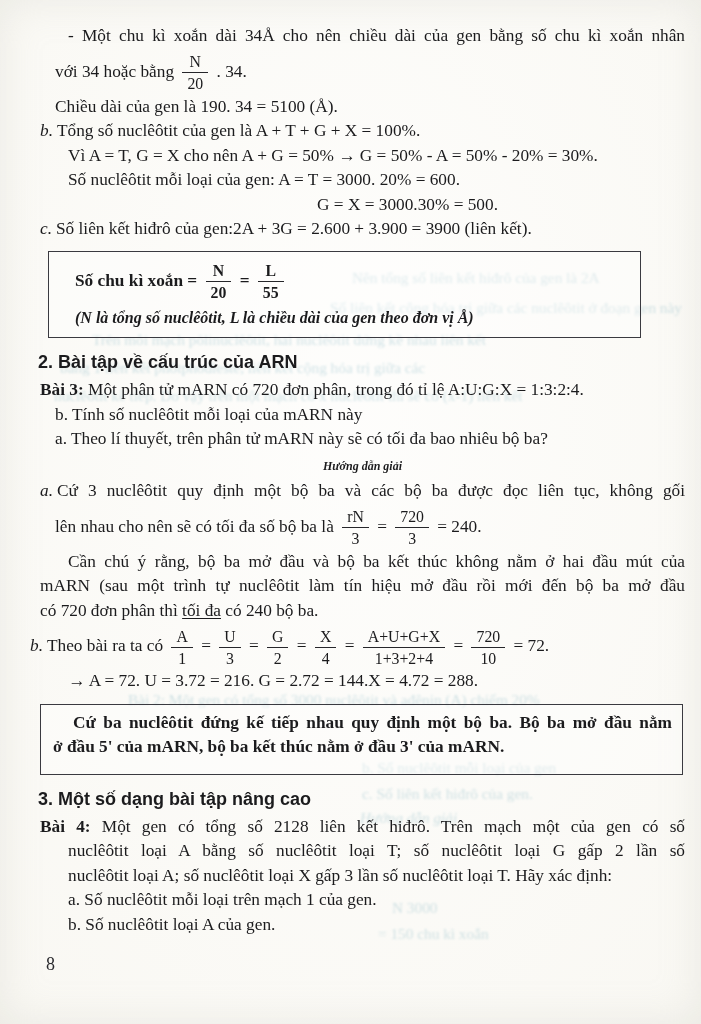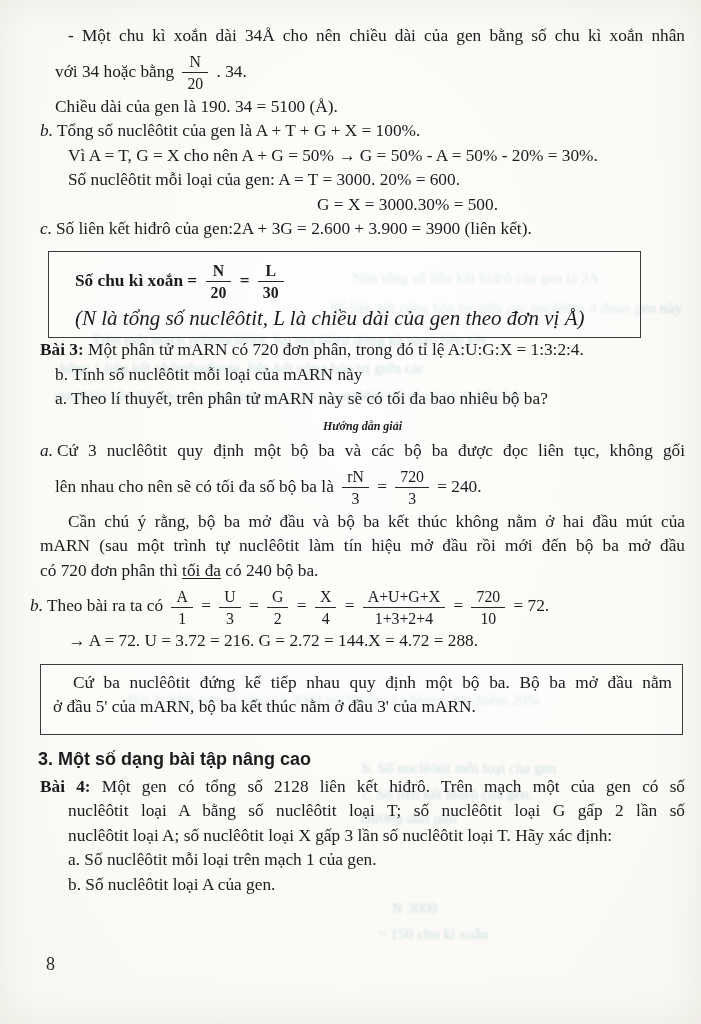--- a/index.html
+++ b/index.html
@@ -18,22 +18,22 @@
   .center{text-align:center;}
   .mk{font-style:italic;padding-right:4px;}
   .u{text-decoration:underline;text-underline-offset:2px;}
   .bold{font-weight:bold;}
   .frac{display:inline-block;vertical-align:middle;text-align:center;margin:0 4px;font-size:15.8px;line-height:19px;}
   .frac .num{display:block;padding:0 5px 1px;border-bottom:1.4px solid #26262a;}
   .frac .den{display:block;padding:1px 5px 0;text-align:center;}
   .fracline{line-height:46px;}
   .box{border:1.5px solid #3a3a40;background:rgba(255,255,255,.35);}
   .box1{margin:9px 44px 0 8px;padding:6px 10px 7px 26px;}
-  .box1 .note{font-style:italic;font-size:21px;padding-top:2px;}
-  .box2{margin:10px 2px 0 0;padding:6px 10px 14px 12px;font-weight:normal;}
+  .box1 .note{font-style:italic;font-size:16px;padding-top:2px;font-weight:bold;}
+  .box2{margin:10px 2px 0 0;padding:6px 10px 14px 12px;font-weight:bold;}
   .box2 .l1{text-indent:20px;}
   .h-sans{font-family:"Liberation Sans","DejaVu Sans",sans-serif;font-weight:bold;font-size:18px;line-height:24px;margin:12px 0 4px -2px;}
   .guide{font-weight:bold;font-style:italic;text-align:center;font-size:12px;margin:2px 0 1px;}
   .lbl{font-weight:bold;}
   .pagenum{position:absolute;left:46px;top:952px;font-size:18px;color:#2a2a2e;z-index:2;}
   .bleed{position:absolute;color:#6aa6b6;opacity:.30;filter:blur(1.1px);font-size:15.3px;white-space:nowrap;pointer-events:none;z-index:1;}
   .bleed.it{font-style:italic;}
 </style>
 </head>
 <body>
@@ -77,26 +77,27 @@
     <div class="box box1">
       <div class="fracline bold">
         <span>Số chu kì xoắn =</span>
         <span class="frac bold">
           <span class="num">N</span>
           <span class="den">20</span>
         </span>
         <span>=</span>
         <span class="frac bold">
           <span class="num">L</span>
-          <span class="den">30</span>
+          <span class="den">55</span>
         </span>
       </div>
       <div class="note">(N là tổng số nuclêôtit, L là chiều dài của gen theo đơn vị Å)</div>
     </div>
 
+    <div class="h-sans">2. Bài tập về cấu trúc của ARN</div>
     <div>
       <span class="lbl">Bài 3:</span>
       <span>Một phân tử mARN có 720 đơn phân, trong đó tỉ lệ A:U:G:X = 1:3:2:4.</span>
     </div>
     <div class="ind1">b. Tính số nuclêôtit mỗi loại của mARN này</div>
     <div class="ind1">a. Theo lí thuyết, trên phân tử mARN này sẽ có tối đa bao nhiêu bộ ba?</div>
 
     <div class="guide">Hướng dẫn giải</div>
 
     <div class="fill">

